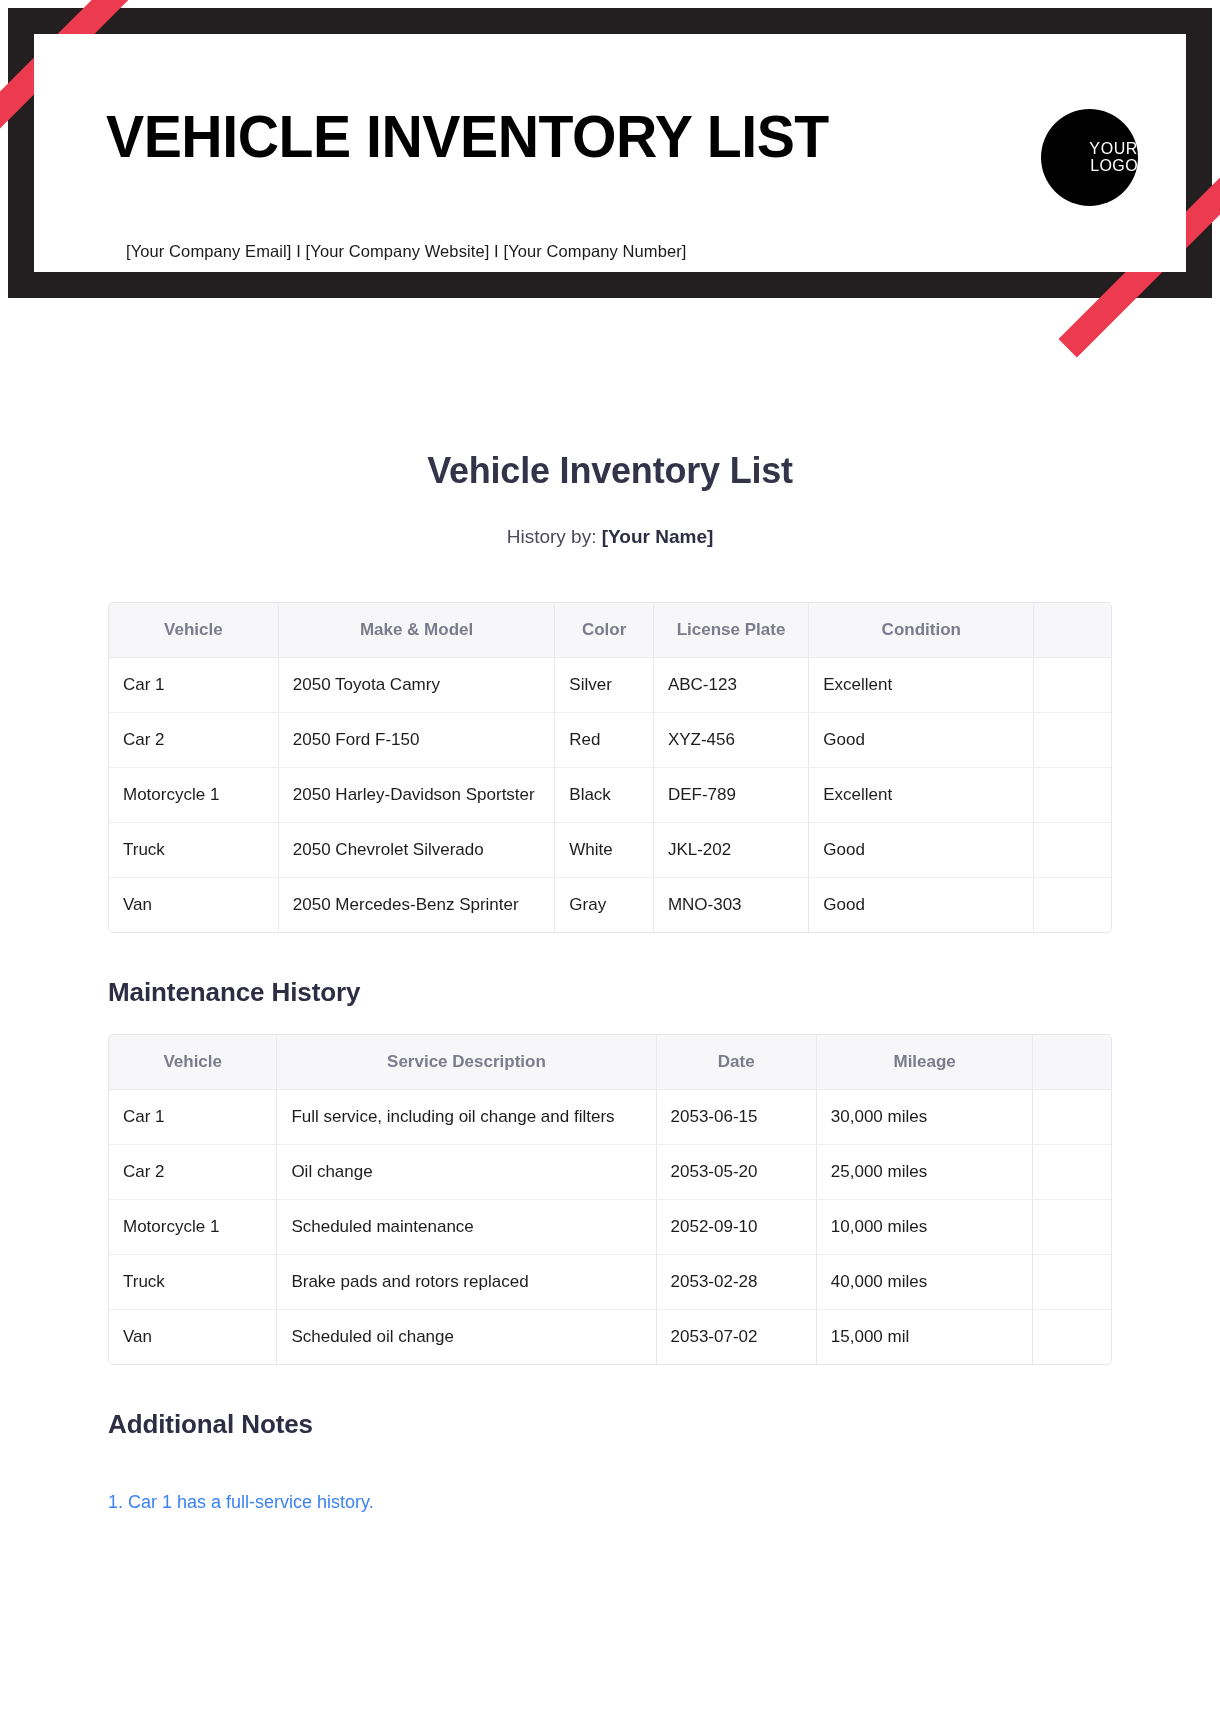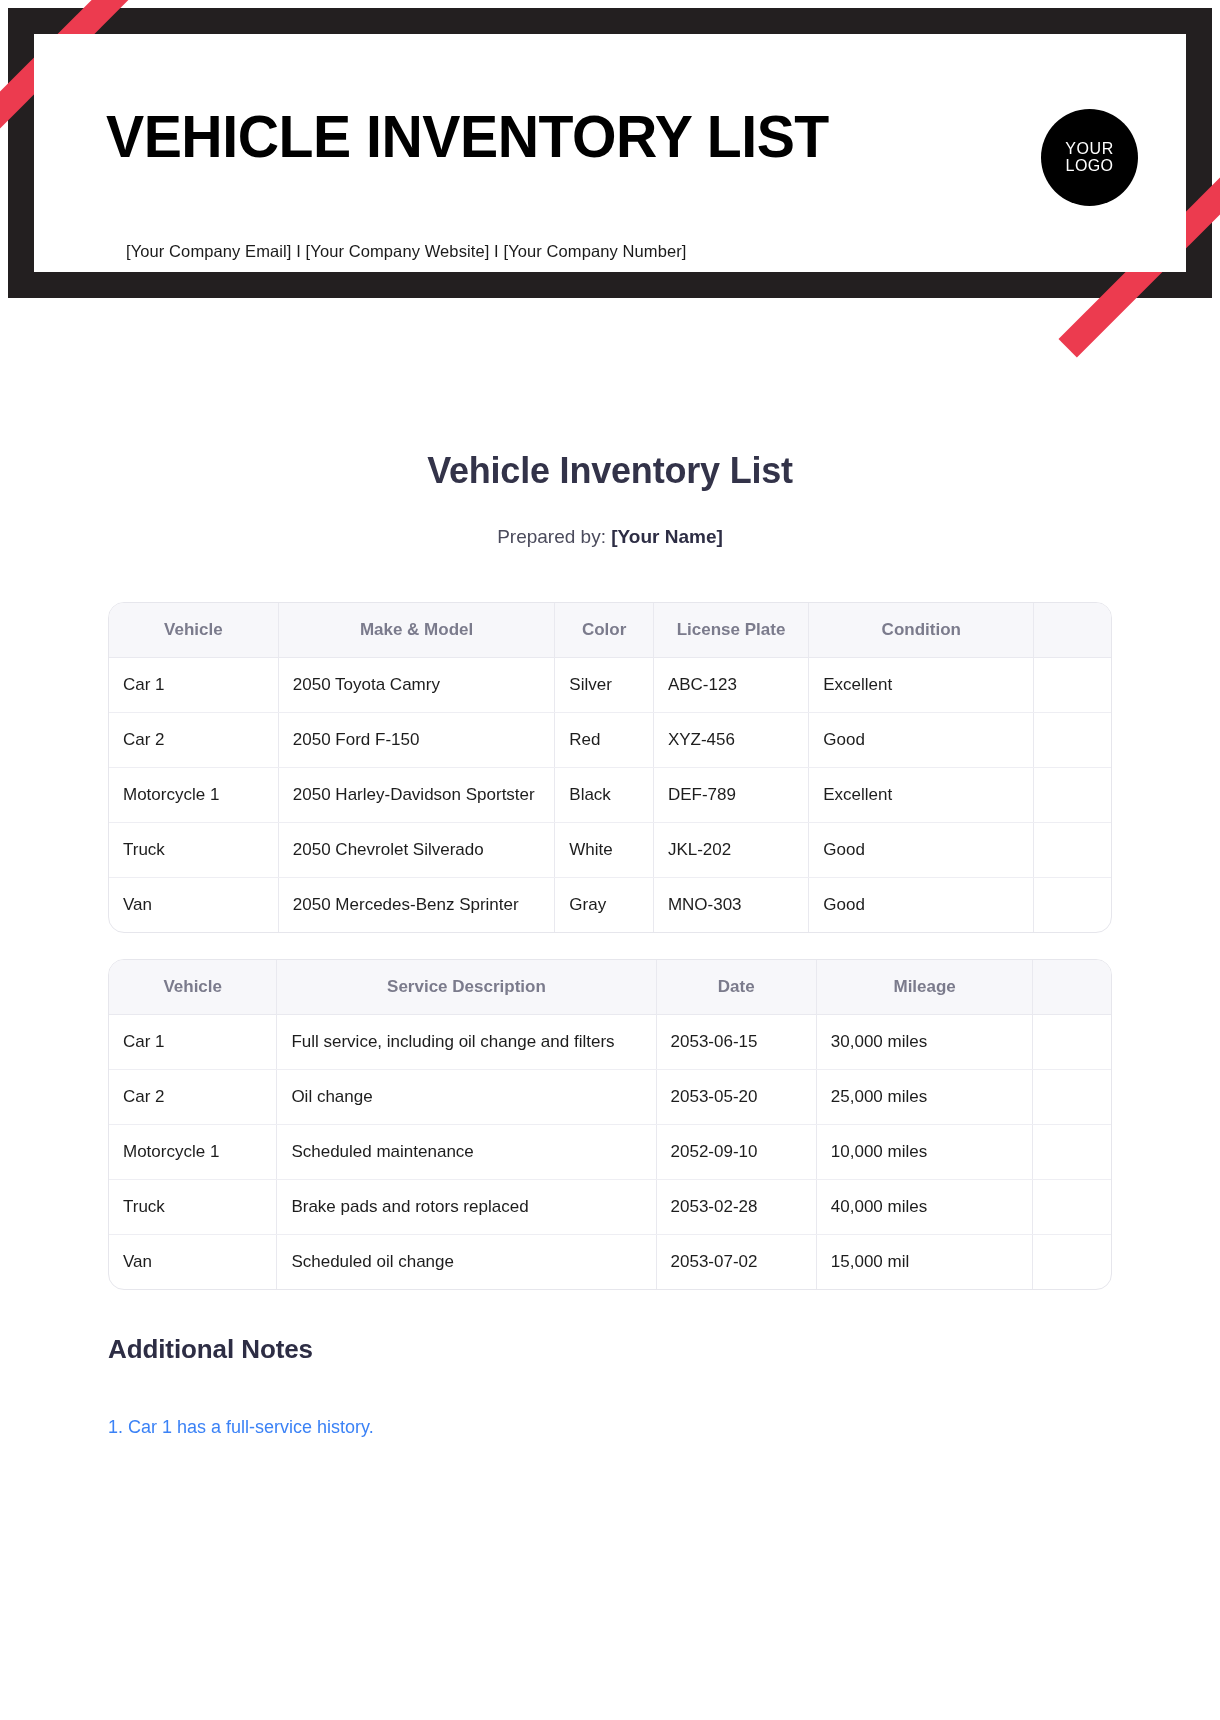--- a/index.html
+++ b/index.html
@@ -88,21 +88,21 @@
     position: absolute;
     right: 48px;
     top: 75px;
     width: 97px;
     height: 97px;
     border-radius: 50%;
     background: #000000;
     color: #ffffff;
     display: flex;
     flex-direction: column;
-    align-items: center;
+    align-items: flex-end;
     justify-content: center;
     line-height: 1.05;
   }
   .logo-circle .l1 {
     font-size: 16px;
     font-weight: 300;
     letter-spacing: 0.6px;
   }
   .logo-circle .l2 {
     font-size: 16px;
@@ -133,21 +133,21 @@
   }
   .prepared b {
     color: #2d2d44;
     font-weight: bold;
   }
 
   
   .tbl-wrap {
     margin-top: 54px;
     border: 1px solid #e6e6ec;
-    border-radius: 16px;
+    border-radius: 5px;
     overflow: hidden;
     background: #fff;
   }
   table {
     width: 100%;
     border-collapse: collapse;
     table-layout: fixed;
   }
   thead th {
     background: #f7f7fa;
@@ -221,21 +221,21 @@
       </div>
     </div>
   </div>
 </div>
 
 <div class="doc">
 
   <h2 class="doc-title">Vehicle Inventory List</h2>
 
   <div class="prepared">
-    <span>Prepared by:</span>
+    <span>History by:</span>
     <b>[Your Name]</b>
   </div>
 
   <div class="tbl-wrap">
     <table class="t-inventory">
       <colgroup>
         <col class="c1">
           <col class="c2">
           <col class="c3">
           <col class="c4">
@@ -290,20 +290,21 @@
           <td>2050 Mercedes-Benz Sprinter</td>
           <td>Gray</td>
           <td>MNO-303</td>
           <td>Good</td>
           <td></td>
         </tr>
       </tbody>
     </table>
   </div>
 
+  <h3 class="section-head">Maintenance History</h3>
 
   <div class="tbl-wrap" style="margin-top:26px;">
     <table class="t-maint">
       <colgroup>
         <col class="c1">
           <col class="c2">
           <col class="c3">
           <col class="c4">
           <col class="c5">
       </colgroup>

